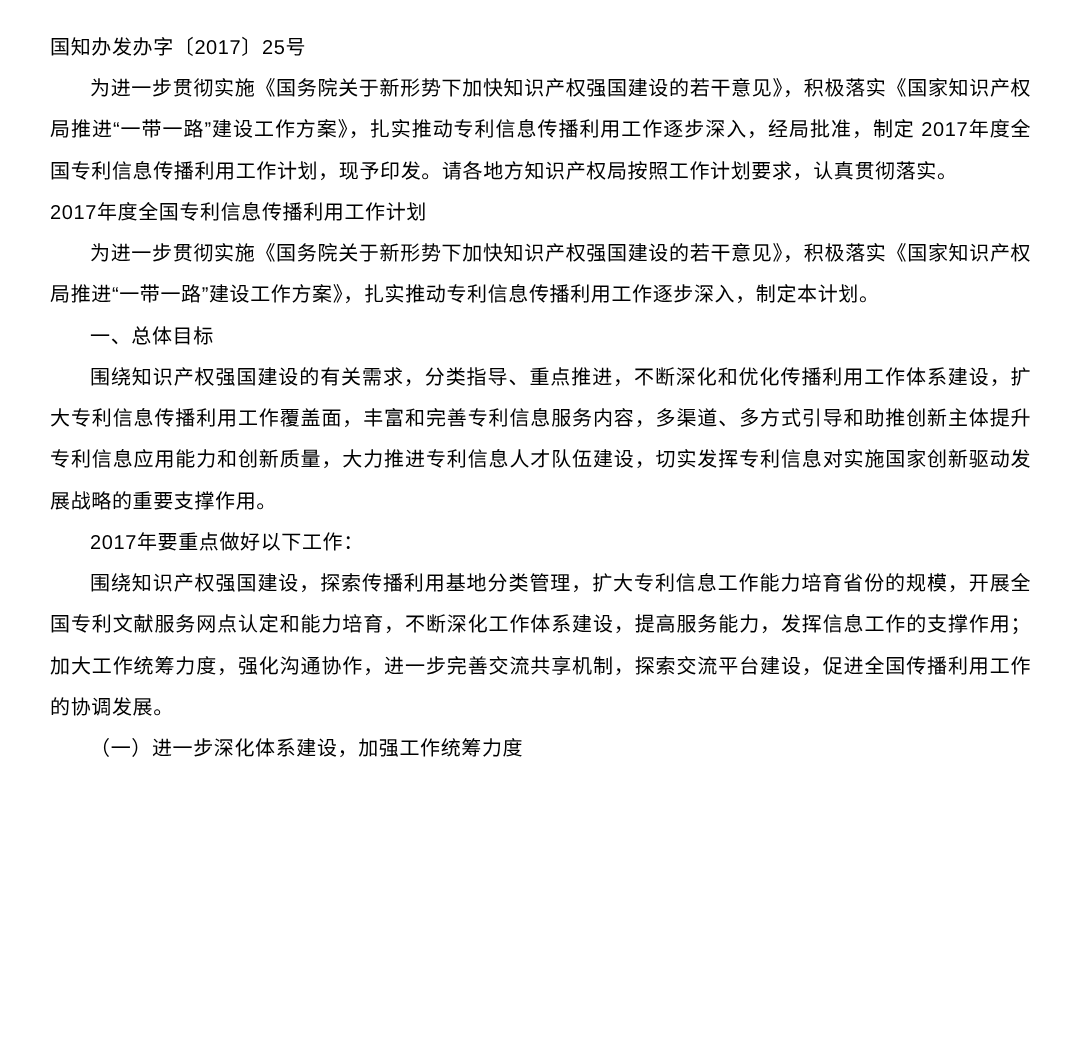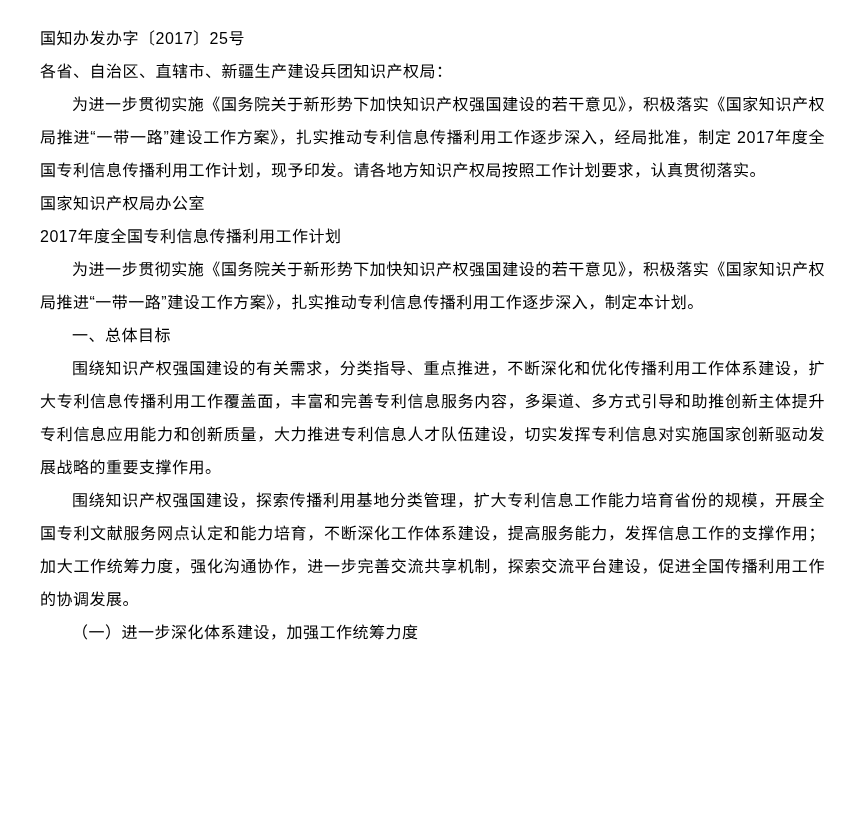--- a/index.html
+++ b/index.html
@@ -42,34 +42,33 @@
   .subheading-1 { margin-top: 9px; }
   .body-sub1    { margin-top: 13px; }
 </style>
 </head>
 <body>
 
 <div class="page">
 
   <p class="center doc-number">国知办发办字〔2017〕25号</p>
 
-  <p class="addressee">各省、自治区、直辖市、新疆生产建设兵团知识产权局：</p>
 
   <p class="indent para-intro">为进一步贯彻实施《国务院关于新形势下加快知识产权强国建设的若干意见》，积极落实《国家知识产权局推进“一带一路”建设工作方案》，扎实推动专利信息传播利用工作逐步深入，经局批准，制定 2017年度全国专利信息传播利用工作计划，现予印发。请各地方知识产权局按照工作计划要求，认真贯彻落实。</p>
 
-  <p class="right signature">国家知识产权局办公室</p>
 
 
   <p class="center plan-title">2017年度全国专利信息传播利用工作计划</p>
 
   <p class="indent plan-intro">为进一步贯彻实施《国务院关于新形势下加快知识产权强国建设的若干意见》，积极落实《国家知识产权局推进“一带一路”建设工作方案》，扎实推动专利信息传播利用工作逐步深入，制定本计划。</p>
 
   <p class="indent heading-1">一、总体目标</p>
 
   <p class="indent body-1">围绕知识产权强国建设的有关需求，分类指导、重点推进，不断深化和优化传播利用工作体系建设，扩大专利信息传播利用工作覆盖面，丰富和完善专利信息服务内容，多渠道、多方式引导和助推创新主体提升专利信息应用能力和创新质量，大力推进专利信息人才队伍建设，切实发挥专利信息对实施国家创新驱动发展战略的重要支撑作用。</p>
 
 
+  <p class="indent intro-2">2017年要重点做好以下工作：</p>
 
   <p class="indent body-sub1">围绕知识产权强国建设，探索传播利用基地分类管理，扩大专利信息工作能力培育省份的规模，开展全国专利文献服务网点认定和能力培育，不断深化工作体系建设，提高服务能力，发挥信息工作的支撑作用；加大工作统筹力度，强化沟通协作，进一步完善交流共享机制，探索交流平台建设，促进全国传播利用工作的协调发展。</p>
 
   <p class="indent subheading-1">（一）进一步深化体系建设，加强工作统筹力度</p>
 
 </div>
 
 </body></html>

